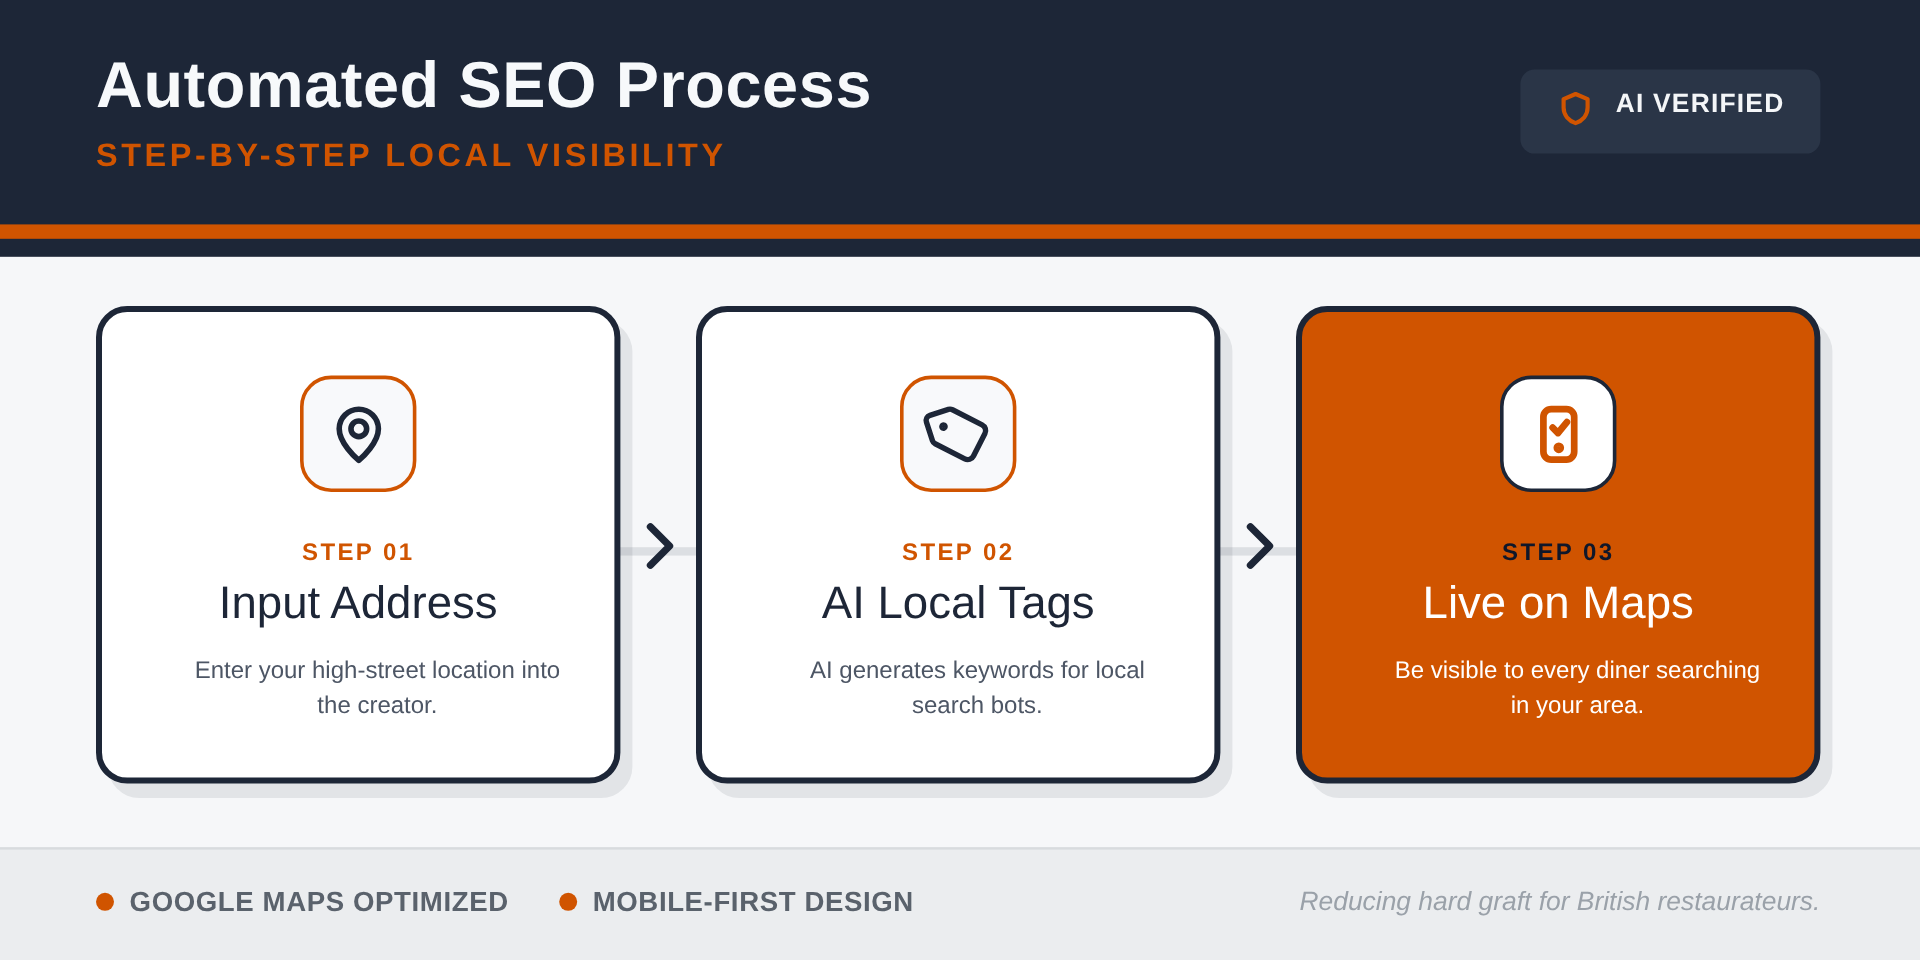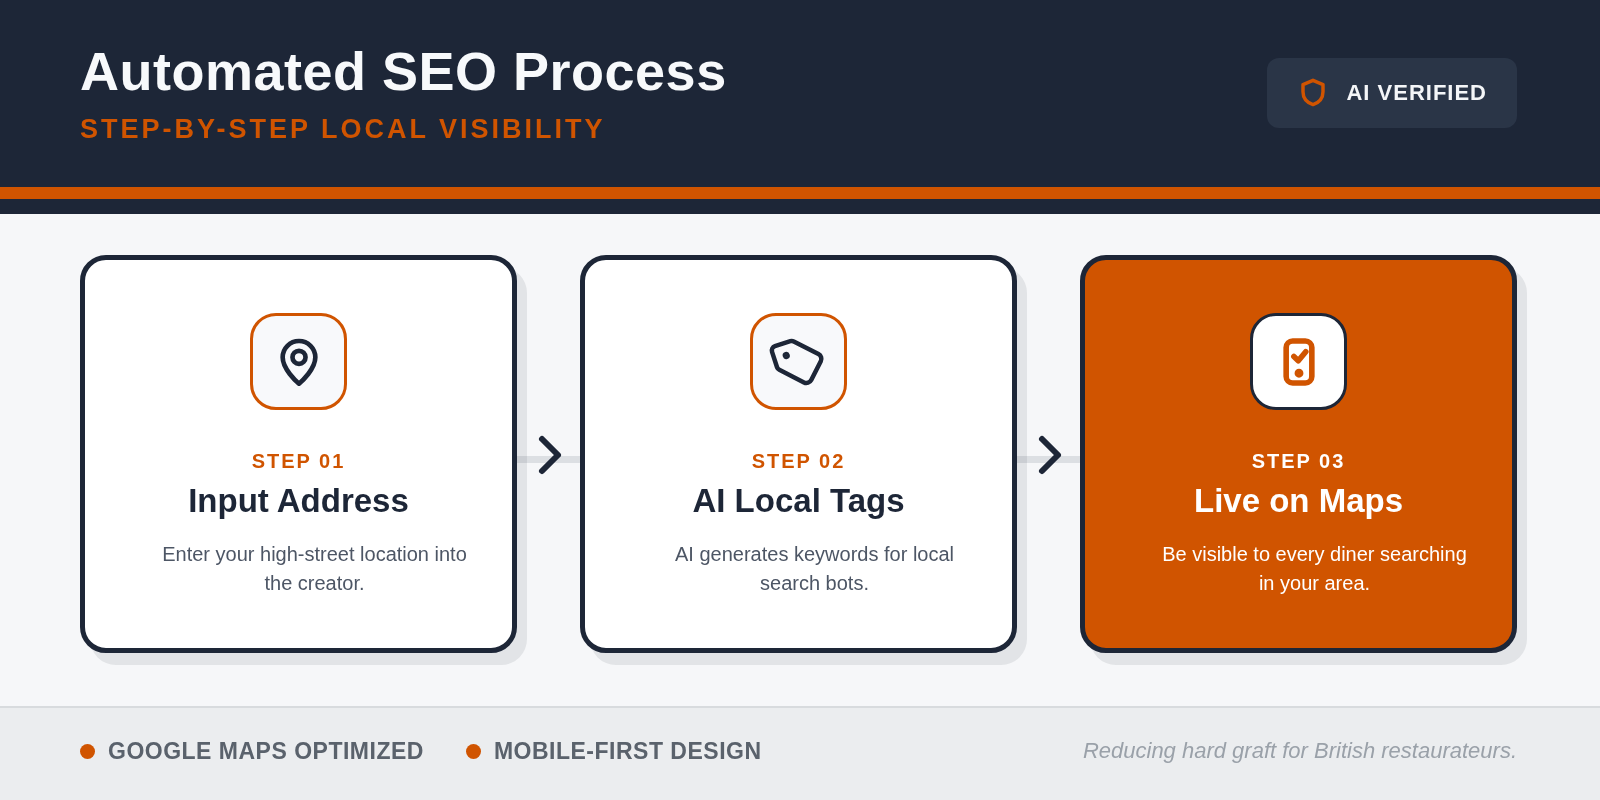--- a/index.html
+++ b/index.html
@@ -18,21 +18,21 @@
     position:absolute; left:80px; top:40px;
     color:#f7f9fb; font-size:54px; font-weight:bold; letter-spacing:0.5px;
   }
   .header-subtitle {
     position:absolute; left:80px; top:114px;
     color:#d05400; font-size:27px; font-weight:bold; letter-spacing:3px;
   }
   .badge {
     position:absolute; right:83px; top:58px; height:70px;
     background:#2a3547; border-radius:12px;
-    display:flex; align-items:center; gap:17px; padding:0 30px;
+    display:flex; gap:17px; padding:15px 30px;
   }
   .badge-label { color:#f4f6f8; font-size:22px; font-weight:bold; letter-spacing:1px; }
   .accent-bar {
     position:absolute; left:0; top:187px; width:1600px; height:12px;
     background:#d05400;
   }
   
   .connector-line {
     position:absolute; left:260px; top:456px; width:1080px; height:7px;
     background:#dcdfe3; z-index:0;
@@ -50,30 +50,30 @@
   }
   .icon-box {
     width:97px; height:97px; border-radius:26px;
     background:#f8f9fb; border:3px solid #d05400;
     display:flex; align-items:center; justify-content:center;
   }
   .step-label {
     margin-top:40px; color:#d05400; font-size:20px; font-weight:bold; letter-spacing:2px;
   }
   .card-title {
-    margin-top:9px; color:#1d2637; font-size:33px; font-weight:bold;text-align:center;
+    margin-top:9px; color:#1d2637; font-size:38px; font-weight:normal;text-align:center;
   }
   .card-desc {
     margin-top:20px; max-width:322px;
     color:#4d5665; font-size:20px; line-height:1.45;margin-left:32px;
   }
   
   .card.highlight { background:#d05400; }
   .card.highlight .icon-box { background:#ffffff; border-color:#1d2637; }
-  .card.highlight .step-label { color:#ffffff; }
+  .card.highlight .step-label { color:#0f172a; }
   .card.highlight .card-title { color:#ffffff; }
   .card.highlight .card-desc { color:#ffffff; }
   .arrow {
     position:absolute; top:434px; z-index:2; width:26px; height:42px;
   }
   .arrow-1 { left:537px; }
   .arrow-2 { left:1037px; }
   
   .footer {
     position:absolute; left:0; top:706px; width:1600px; height:94px;

